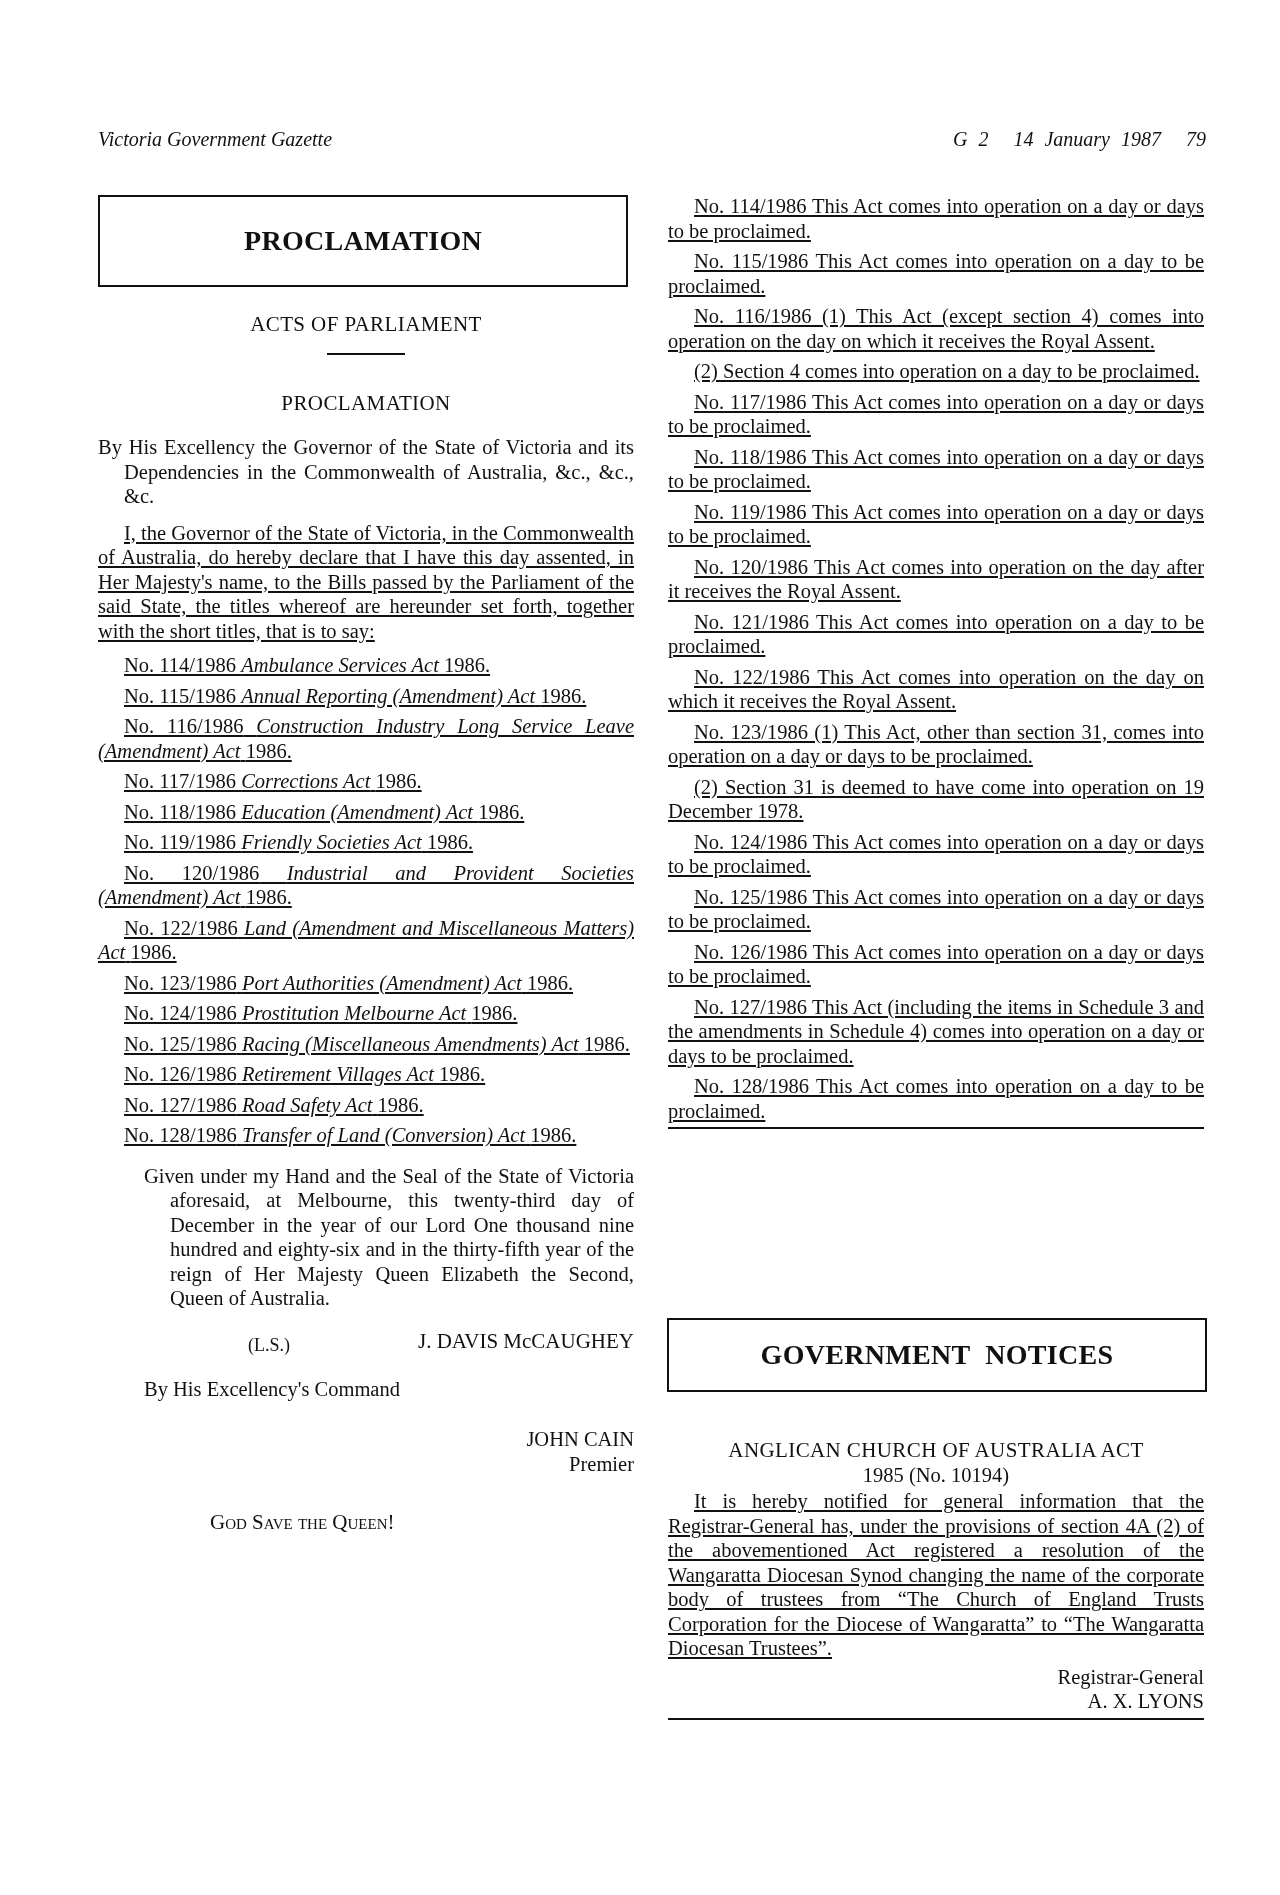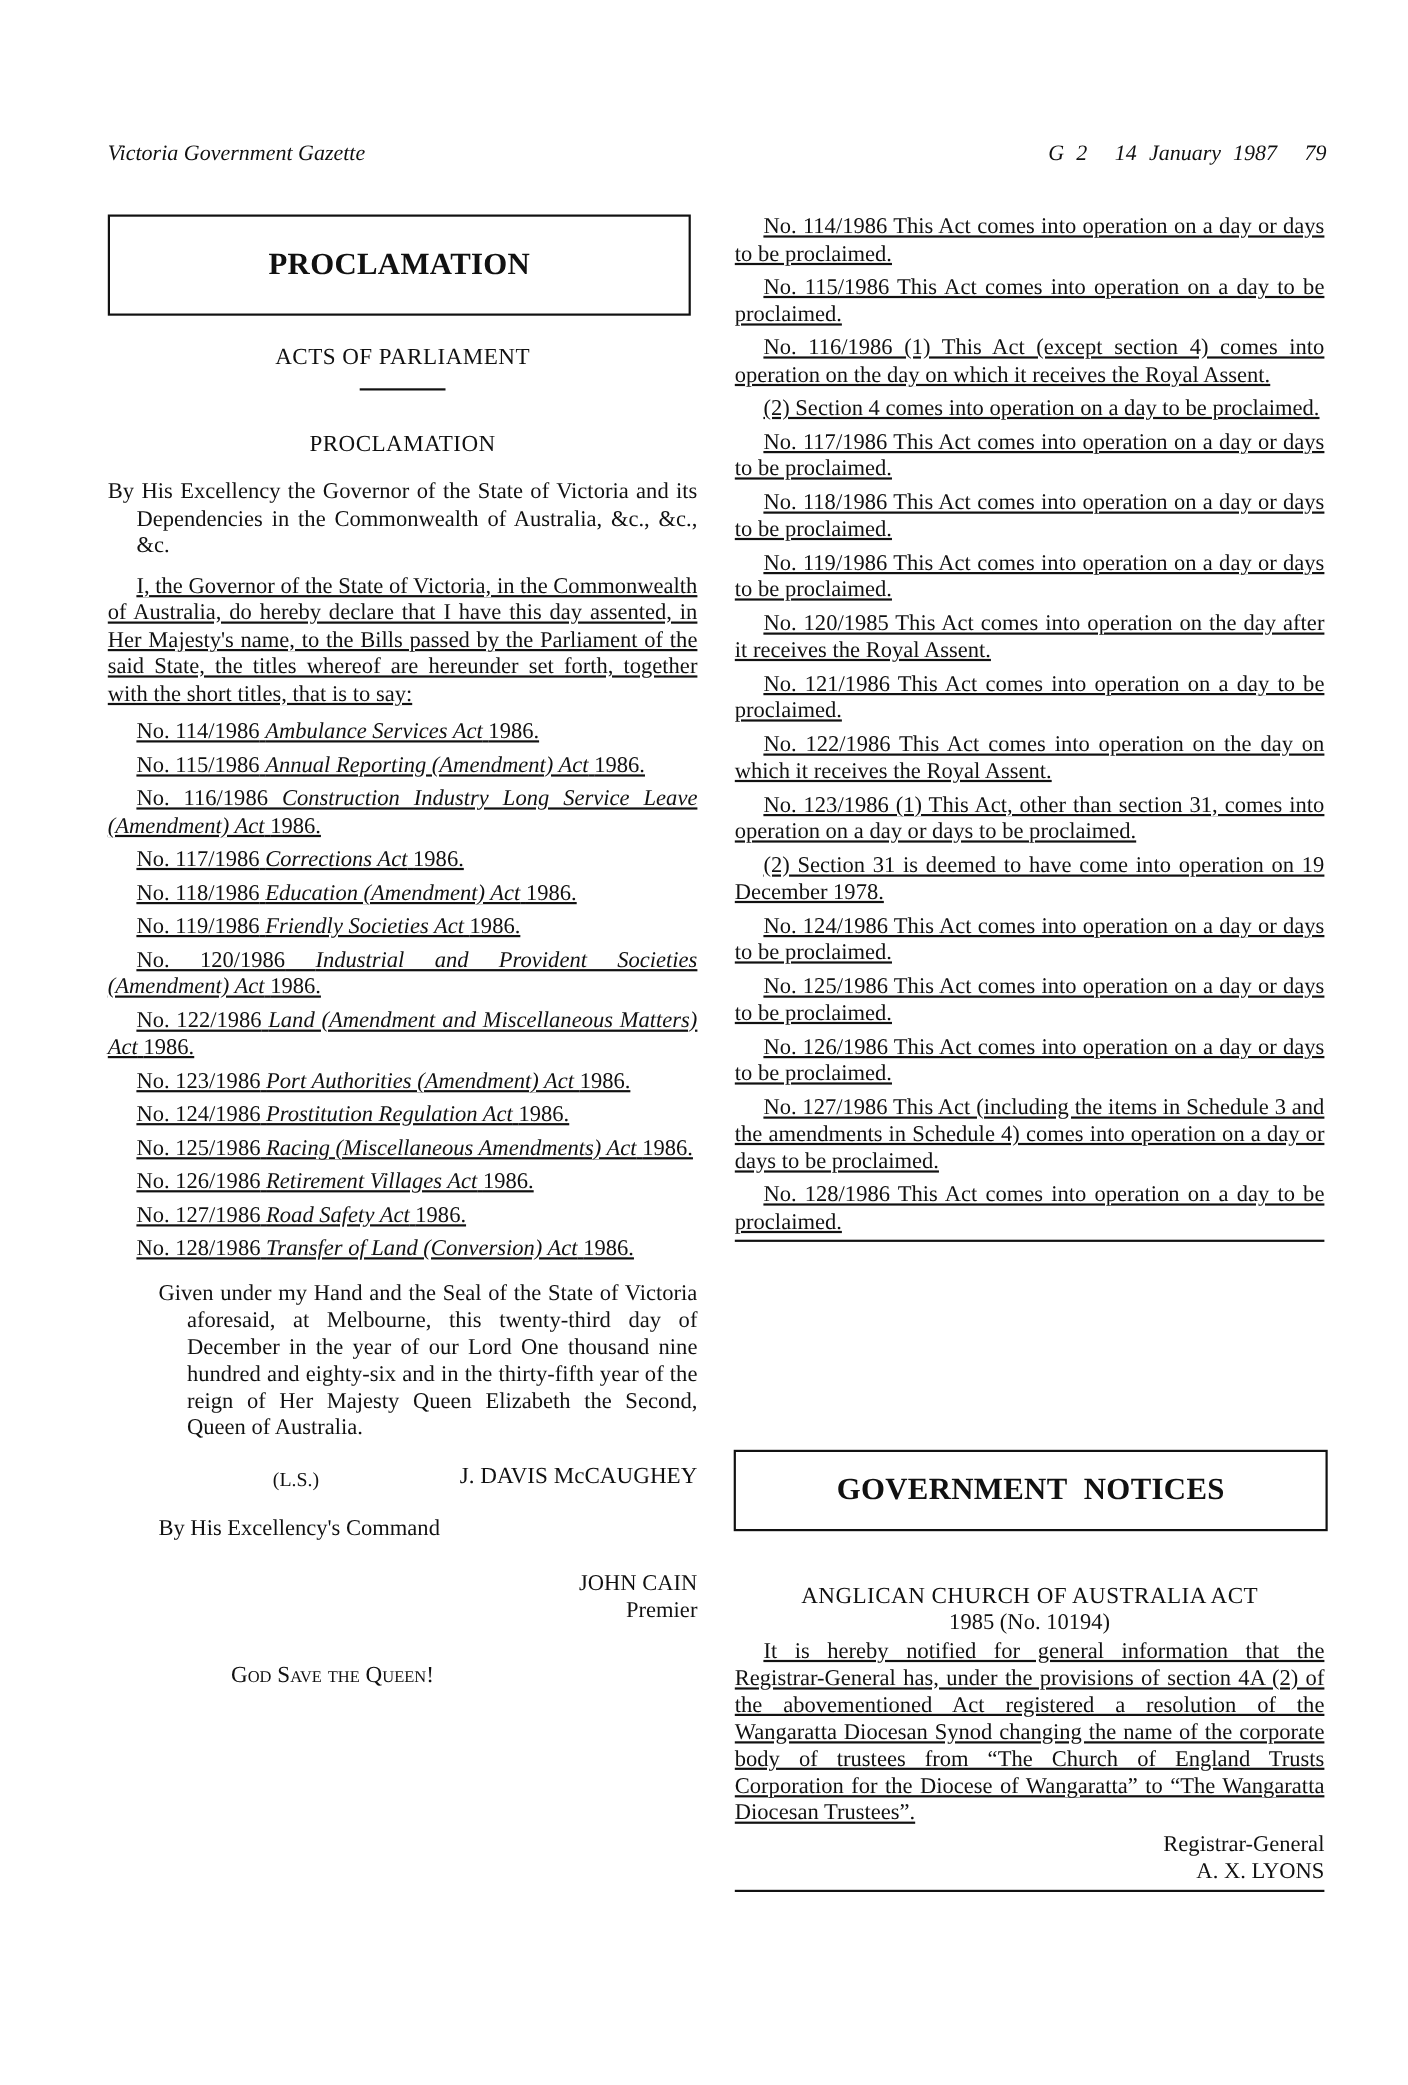--- a/index.html
+++ b/index.html
@@ -64,21 +64,21 @@
   <div style="margin-top:10px;">
     <p class="indent gap"><span>No. 114/1986</span> <i>Ambulance Services Act</i> <span>1986.</span></p>
     <p class="indent gap"><span>No. 115/1986</span> <i>Annual Reporting (Amendment) Act</i> <span>1986.</span></p>
     <p class="indent gap"><span>No. 116/1986</span> <i>Construction Industry Long Service Leave (Amendment) Act</i> <span>1986.</span></p>
     <p class="indent gap"><span>No. 117/1986</span> <i>Corrections Act</i> <span>1986.</span></p>
     <p class="indent gap"><span>No. 118/1986</span> <i>Education (Amendment) Act</i> <span>1986.</span></p>
     <p class="indent gap"><span>No. 119/1986</span> <i>Friendly Societies Act</i> <span>1986.</span></p>
     <p class="indent gap"><span>No. 120/1986</span> <i>Industrial and Provident Societies (Amendment) Act</i> <span>1986.</span></p>
     <p class="indent gap"><span>No. 122/1986</span> <i>Land (Amendment and Miscellaneous Matters) Act</i> <span>1986.</span></p>
     <p class="indent gap"><span>No. 123/1986</span> <i>Port Authorities (Amendment) Act</i> <span>1986.</span></p>
-    <p class="indent gap"><span>No. 124/1986</span> <i>Prostitution Regulation Act</i> <span>1986.</span></p>
+    <p class="indent gap"><span>No. 124/1986</span> <i>Prostitution Melbourne Act</i> <span>1986.</span></p>
     <p class="indent gap"><span>No. 125/1986</span> <i>Racing (Miscellaneous Amendments) Act</i> <span>1986.</span></p>
     <p class="indent gap"><span>No. 126/1986</span> <i>Retirement Villages Act</i> <span>1986.</span></p>
     <p class="indent gap"><span>No. 127/1986</span> <i>Road Safety Act</i> <span>1986.</span></p>
     <p class="indent gap"><span>No. 128/1986</span> <i>Transfer of Land (Conversion) Act</i> <span>1986.</span></p>
   </div>
 
   <p class="hang2" style="margin-top:16px; padding-left:72px;">Given under my Hand and the Seal of the State of Victoria aforesaid, at Melbourne, this twenty-third day of December in the year of our Lord One thousand nine hundred and eighty-six and in the thirty-fifth year of the reign of Her Majesty Queen Elizabeth the Second, Queen of Australia.</p>
 
   <div style="position:relative; height:34px; margin-top:18px;">
     <span class="sc" style="position:absolute; left:150px; top:4px; font-size:18px;">(L.S.)</span>
@@ -96,21 +96,21 @@
 </div>
 
 <div class="col col-right" style="top:194px;">
   <p class="indent">No. 114/1986 This Act comes into operation on a day or days to be proclaimed.</p>
   <p class="indent gap">No. 115/1986 This Act comes into operation on a day to be proclaimed.</p>
   <p class="indent gap">No. 116/1986 (1) This Act (except section 4) comes into operation on the day on which it receives the Royal Assent.</p>
   <p class="indent gap">(2) Section 4 comes into operation on a day to be proclaimed.</p>
   <p class="indent gap">No. 117/1986 This Act comes into operation on a day or days to be proclaimed.</p>
   <p class="indent gap">No. 118/1986 This Act comes into operation on a day or days to be proclaimed.</p>
   <p class="indent gap">No. 119/1986 This Act comes into operation on a day or days to be proclaimed.</p>
-  <p class="indent gap">No. 120/1985 This Act comes into operation on the day after it receives the Royal Assent.</p>
+  <p class="indent gap">No. 120/1986 This Act comes into operation on the day after it receives the Royal Assent.</p>
   <p class="indent gap">No. 121/1986 This Act comes into operation on a day to be proclaimed.</p>
   <p class="indent gap">No. 122/1986 This Act comes into operation on the day on which it receives the Royal Assent.</p>
   <p class="indent gap">No. 123/1986 (1) This Act, other than section 31, comes into operation on a day or days to be proclaimed.</p>
   <p class="indent gap">(2) Section 31 is deemed to have come into operation on 19 December 1978.</p>
   <p class="indent gap">No. 124/1986 This Act comes into operation on a day or days to be proclaimed.</p>
   <p class="indent gap">No. 125/1986 This Act comes into operation on a day or days to be proclaimed.</p>
   <p class="indent gap">No. 126/1986 This Act comes into operation on a day or days to be proclaimed.</p>
   <p class="indent gap">No. 127/1986 This Act (including the items in Schedule 3 and the amendments in Schedule 4) comes into operation on a day or days to be proclaimed.</p>
   <p class="indent gap">No. 128/1986 This Act comes into operation on a day to be proclaimed.</p>
   <div class="rule-full" style="margin-top:4px;"></div>

